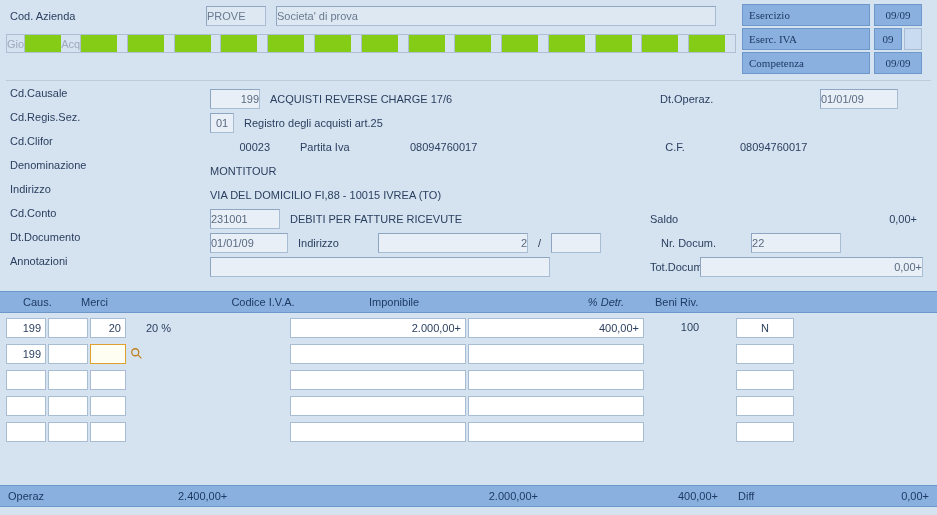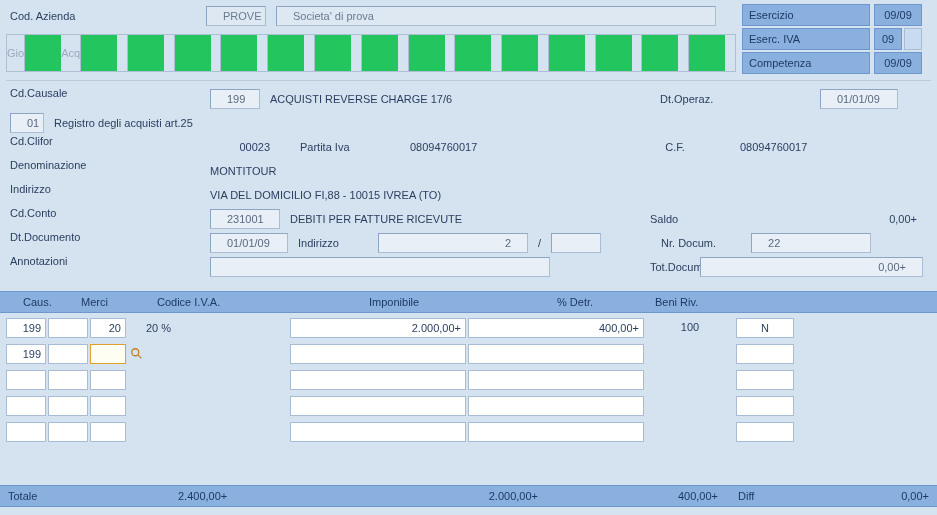--- a/index.html
+++ b/index.html
@@ -20,54 +20,55 @@
     align-items: flex-start;
     padding: 4px 6px 0 6px;
     gap: 6px;
   }
   .lbl { color: #2a3f5f; font-size: 11px; }
   .fld {
     background: #e8eff7;
     border: 1px solid #a8bcd4;
     border-top-color:#8fa6c2; border-left-color:#8fa6c2;
     height: 20px; line-height: 18px;
-    padding: 0 16px;
+    padding: 0 0;
     font-size: 11px;
     color:#5a6a80;
   }
   .fld.ro { background:#dde8f3; color:#6b7a8f; }
   .fld.center { text-align:center; }
   .fld.right { text-align:right; }
 
   .top-left { width: 730px; }
   .top-left-row1 { display:flex; align-items:center; gap:10px; height:24px; }
   .tabstrip {
     display:flex;
     border-top:1px solid #aebfd4;
     border-bottom:1px solid #aebfd4;
     margin-top:6px;
-    background:#22c55e;
-    height:38px;
+    background:#84cc16;
+    height:19px;
     gap:36px;
   }
   .tab {
     width:45px;
     border-right:1px solid #aebfd4;
     display:flex; align-items:center; justify-content:center;
     color:#9eaabc;
     font-size:11px;
     background:#d5e2f0;
   }
   .tab:first-child { border-left:1px solid #aebfd4; }
 
   .top-right {
     margin-left:auto;
     width:195px;
     display:flex; flex-direction:column;
     gap:2px;
+    font-family:Liberation Serif, serif;
   }
   .tr-row { display:flex; align-items:center; height:22px; }
   .tr-lbl {
     background:#8ab0e0;
     width:128px; height:22px;
     display:flex; align-items:center;
     padding-left:6px;
     color:#1d3a63;
     border:1px solid #6e97cb;
   }
@@ -100,24 +101,24 @@
     display:flex;
     align-items:center;
     color:#1d3a63;
     border-top:1px solid #6e97cb;
     border-bottom:1px solid #6e97cb;
     margin:0 0 0 0;
     padding-left:6px;
     font-size:11px;
   }
   .gh-caus{width:58px;margin-left:17px;} .gh-merci{width:76px; text-align:left;}
-  .gh-iva{width:212px; text-align:left;}
+  .gh-iva{width:212px; text-align:center;}
   .gh-imp{width:188px; text-align:left;}
   .gh-impos{width:170px; text-align:center;}
-  .gh-detr{width:98px; text-align:left;}
+  .gh-detr{width:98px; text-align:center;font-style:italic;}
   .gh-beni{width:90px; }
 
   
   .grid-body { padding:4px 6px 0 6px;}
   .grow { display:flex; align-items:center; height:22px; gap:2px; margin-bottom:4px;}
   .cell {
     background:#fff;
     border:1px solid #a8bcd4;
     height:20px; line-height:18px;
     font-size:11px; color:#2a3f5f;
@@ -200,20 +201,21 @@
   <div class="mrow">
     <span class="mcol-label">Cd.Causale</span>
     <div class="mval">
       <div class="fld right" style="width:50px">199</div>
       <span class="txt" style="width:380px">ACQUISTI REVERSE CHARGE 17/6</span>
       <span class="txt" style="width:150px">Dt.Operaz.</span>
       <div class="fld" style="width:78px">01/01/09</div>
     </div>
   </div>
   <div class="mrow">
+    <span class="mcol-label">Cd.Regis.Sez.</span>
     <div class="mval">
       <div class="fld center" style="width:24px">01</div>
       <span class="txt">Registro degli acquisti art.25</span>
     </div>
   </div>
   <div class="mrow">
     <span class="mcol-label">Cd.Clifor</span>
     <div class="mval">
       <span class="txt" style="width:80px;text-align:right;padding-right:20px">00023</span>
       <span class="txt" style="width:100px">Partita Iva</span>
@@ -245,21 +247,21 @@
   </div>
   <div class="mrow">
     <span class="mcol-label">Dt.Documento</span>
     <div class="mval">
       <div class="fld" style="width:78px">01/01/09</div>
       <span class="txt" style="width:70px">Indirizzo</span>
       <div class="fld right" style="width:150px">2</div>
       <span class="txt">/</span>
       <div class="fld" style="width:50px"></div>
       <span class="txt" style="width:130px;padding-left:50px">Nr. Docum.</span>
-      <div class="fld" style="width:120px">22</div>
+      <div class="fld" style="width:90px">22</div>
     </div>
   </div>
   <div class="mrow">
     <span class="mcol-label">Annotazioni</span>
     <div class="mval">
       <div class="fld" style="width:340px"></div>
       <span class="txt" style="width:130px;padding-left:90px">Tot.Docum.</span>
       <div class="fld right" style="flex:1;margin-right:4px">0,00+</div>
     </div>
   </div>
@@ -325,21 +327,21 @@
         <div class="cell c-iva r"></div>
         <div class="c-ivadesc"></div>
         <div class="cell c-imp r"></div>
         <div class="cell c-impos r"></div>
         <div class="cell c-detr c"></div>
         <div class="cell c-beni c"></div>
       </div>
     </div>
 
 <div class="footer">
-  <span style="width:170px">Totale</span>
+  <span style="width:170px">Operaz</span>
   <span style="width:170px;text-align:left">2.400,00+</span>
   <span style="width:190px;text-align:right">2.000,00+</span>
   <span style="width:180px;text-align:right">400,00+</span>
   <span style="width:60px;padding-left:20px">Diff</span>
   <span style="flex:1;text-align:right">0,00+</span>
 </div>
 
 </div>
 
 </body></html>

